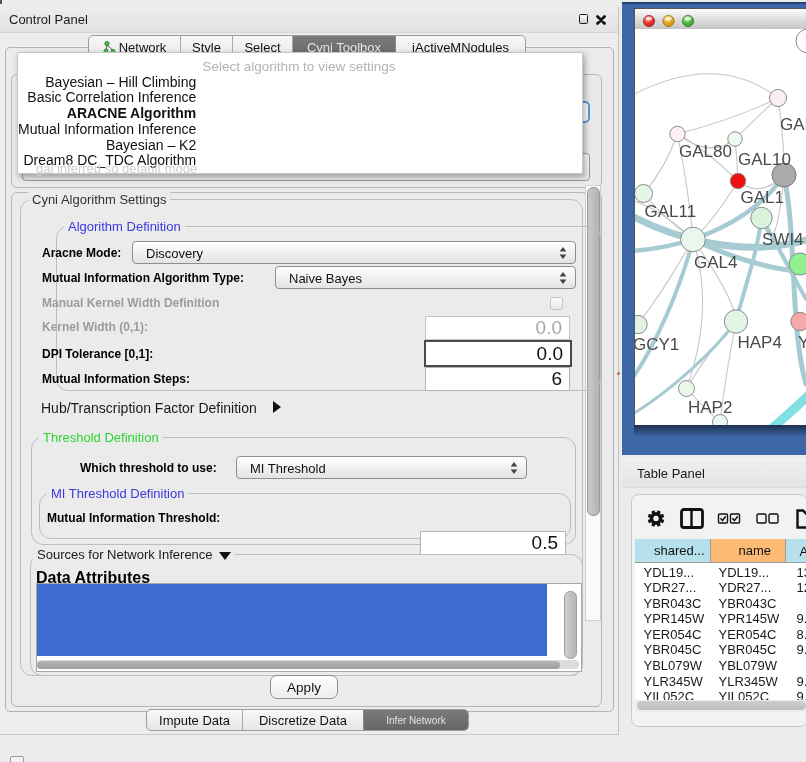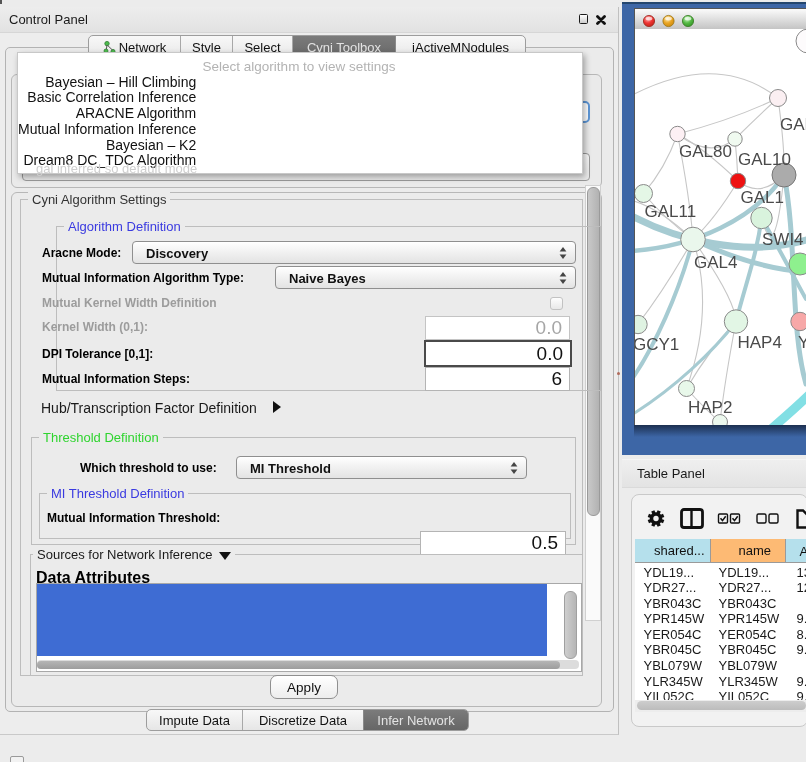--- a/index.html
+++ b/index.html
@@ -1,27 +1,27 @@
 <!DOCTYPE html>
 <html><head>
 <meta charset="utf-8">
 <style>
 html,body{margin:0;padding:0;}
 body{width:806px;height:762px;overflow:hidden;background:#ececec;font-family:"Liberation Sans",sans-serif;}
 #stage{position:relative;width:806px;height:762px;overflow:hidden;}
 .abs{position:absolute;}
-.bold{font-weight:normal;}
+.bold{font-weight:bold;}
 .lbl{font-size:12px;font-weight:bold;color:#000000;}
 .lbl-dis{font-size:12px;font-weight:bold;color:#9c9c9c;}
-.combo{position:absolute;border:1px solid #8f8f8f;border-radius:4px;background:linear-gradient(#ffffff,#f2f2f2 45%,#e3e3e3);box-shadow:inset 0 1px 0 #fff;font-weight:bold;}
+.combo{position:absolute;border:1px solid #8f8f8f;border-radius:4px;background:linear-gradient(#ffffff,#f2f2f2 45%,#e3e3e3);box-shadow:inset 0 1px 0 #fff;}
 .combo .ctext{position:absolute;left:13px;top:50%;transform:translateY(-50%);font-size:13px;color:#111;}
 .spin{position:absolute;right:8px;top:50%;transform:translateY(-50%);width:8px;height:12px;}
 .field{position:absolute;background:#fff;border:1px solid #b4b4b4;}
 .fval{position:absolute;right:7px;top:50%;transform:translateY(-50%);font-size:19px;color:#111;}
-.group{position:absolute;border:1px solid #bdbdbd;border-radius:0;}
+.group{position:absolute;border:1px solid #bdbdbd;border-radius:12px;}
 .gtitle{position:absolute;top:-8px;left:7px;background:#ebebeb;padding:0 4px;font-size:13px;}
 </style>
 </head>
 <body>
 <div id="stage">
 
   <div class="abs" id="cpwin" style="left:0;top:7px;width:618px;height:727px;background:#ededed;border-right:1px solid #c0c0c0;border-bottom:1px solid #c9c9c9;"></div>
 
   <div class="abs" style="left:0;top:7px;width:618px;height:25px;background:linear-gradient(#ededed,#e2e2e2);border-bottom:1px solid #d6d6d6;"></div>
   <div class="abs" style="left:9px;top:12px;font-size:13px;color:#1a1a1a;">Control Panel</div>
@@ -73,21 +73,21 @@
       </svg>
     </div>
   <div class="abs lbl" style="left:42px;top:271px;">Mutual Information Algorithm Type:</div>
   <div class="combo" style="left:275px;top:266px;width:299px;height:21px;">
       <span class="ctext">Naive Bayes</span>
     <svg class="spin" viewBox="0 0 8 12">
         <path d="M4 0 L7.4 4.4 H0.6 Z" fill="#444"></path>
         <path d="M4 12 L7.4 7.6 H0.6 Z" fill="#444"></path>
       </svg>
     </div>
-  <div class="abs lbl-dis" style="left:42px;top:296px;">Mutual Kernel Width Definition</div>
+  <div class="abs lbl-dis" style="left:42px;top:296px;">Manual Kernel Width Definition</div>
   <div class="abs" style="left:550px;top:297px;width:11px;height:11px;border:1px solid #c2c2c2;border-radius:3px;background:linear-gradient(#fdfdfd,#e8e8e8);"></div>
   <div class="abs lbl-dis" style="left:42px;top:320px;">Kernel Width (0,1):</div>
   <div class="field" style="left:425px;top:316px;width:143px;height:22px;border-color:#c4c4c4;">
       <span class="fval" style="color:#a6a6a6;">0.0</span>
     </div>
   <div class="abs lbl" style="left:42px;top:347px;">DPI Tolerance [0,1]:</div>
   <div class="field" style="left:424px;top:340px;width:144px;height:23px;border:2px solid #4a4a4a;">
       <span class="fval">0.0</span>
     </div>
   <div class="abs lbl" style="left:42px;top:372px;">Mutual Information Steps:</div>
@@ -128,21 +128,21 @@
   <div class="abs" style="left:37px;top:584px;width:510px;height:72px;background:#3e6cd3;"></div>
   <div class="abs" style="left:564px;top:591px;width:11px;height:66px;background:linear-gradient(90deg,#cfcfcf,#b5b5b5);border:1px solid #a0a0a0;border-radius:6px;"></div>
   <div class="abs" style="left:37px;top:660px;width:542px;height:9px;background:#dcdcdc;border-radius:4px;"></div>
   <div class="abs" style="left:37px;top:661px;width:523px;height:7.5px;background:linear-gradient(#b5b5b5,#9d9d9d);border-radius:4px;"></div>
 
   <div class="abs" style="left:270px;top:675px;width:66px;height:22px;border:1px solid #8f8f8f;border-radius:7px;background:linear-gradient(#fff,#ededed);display:flex;align-items:center;justify-content:center;font-size:13.5px;color:#111;">Apply</div>
 
   <div class="abs" id="bottabs" style="left:146px;top:709px;width:321px;height:20px;border:1px solid #9d9d9d;border-radius:5px;background:linear-gradient(#f8f8f8,#e6e6e6);overflow:hidden;display:flex;">
     <div style="width:95px;border-right:1px solid #a8a8a8;display:flex;align-items:center;justify-content:center;font-size:13px;color:#111;">Impute Data</div>
     <div style="width:120px;border-right:1px solid #8a8a8a;display:flex;align-items:center;justify-content:center;font-size:13px;color:#111;">Discretize Data</div>
-    <div style="flex:1;display:flex;align-items:center;justify-content:center;font-size:13px;color:#e3e3e3;background:linear-gradient(#7b7b7b,#666);">Infer Network</div>
+    <div style="flex:1;display:flex;align-items:center;justify-content:center;font-size:10px;color:#e3e3e3;background:linear-gradient(#7b7b7b,#666);">Infer Network</div>
   </div>
 
   <div class="abs" style="left:617px;top:372px;width:3px;height:3px;background:#b06a5a;border-radius:50%;"></div>
 
   <div class="abs" style="left:17px;top:52px;width:564px;height:120px;background:#fff;border:1px solid #c8c8c8;box-shadow:2px 3px 6px rgba(0,0,0,0.33);"></div>
   <div class="abs" style="left:17px;top:59px;width:564px;text-align:center;font-size:13.5px;color:#b3b3b3;">Select algorithm to view settings</div>
   <div class="abs" style="left:18px;top:74.5px;font-size:14px;color:#111;line-height:15.8px;text-align:right;">Bayesian – Hill Climbing<br>Basic Correlation Inference<br><span class="bold">ARACNE Algorithm</span><br>Mutual Information Inference<br>Bayesian – K2<br>Dream8 DC_TDC Algorithm</div>
   <div class="abs" style="left:36px;top:161px;font-size:13px;color:#cfcfcf;">gal inferred so default mode</div>
 
   <div class="abs" style="left:622px;top:4px;width:184px;height:451px;background:#3d66a6;"></div>

